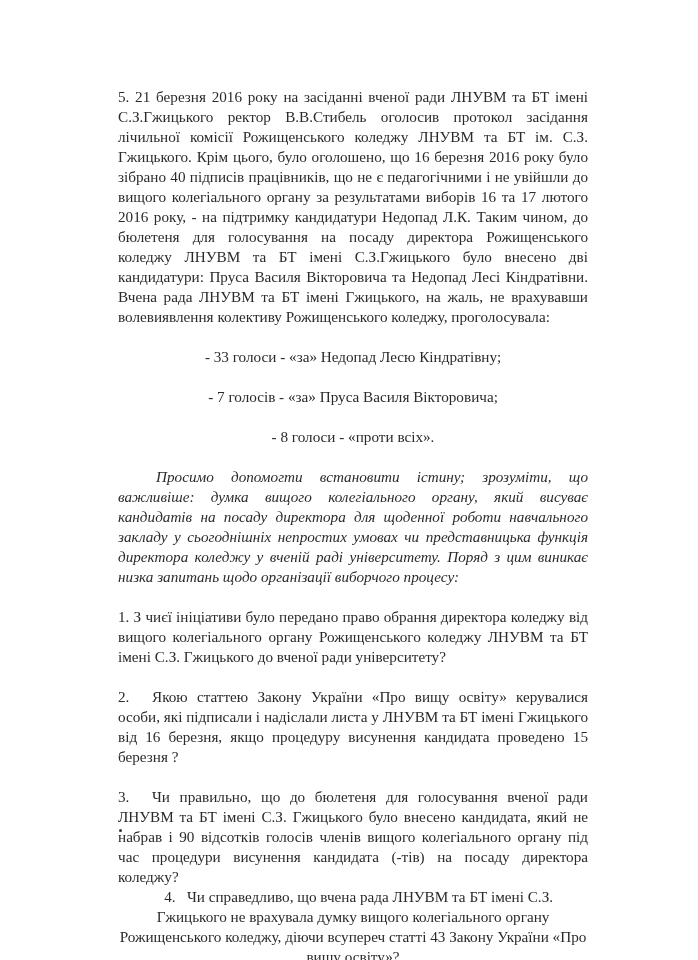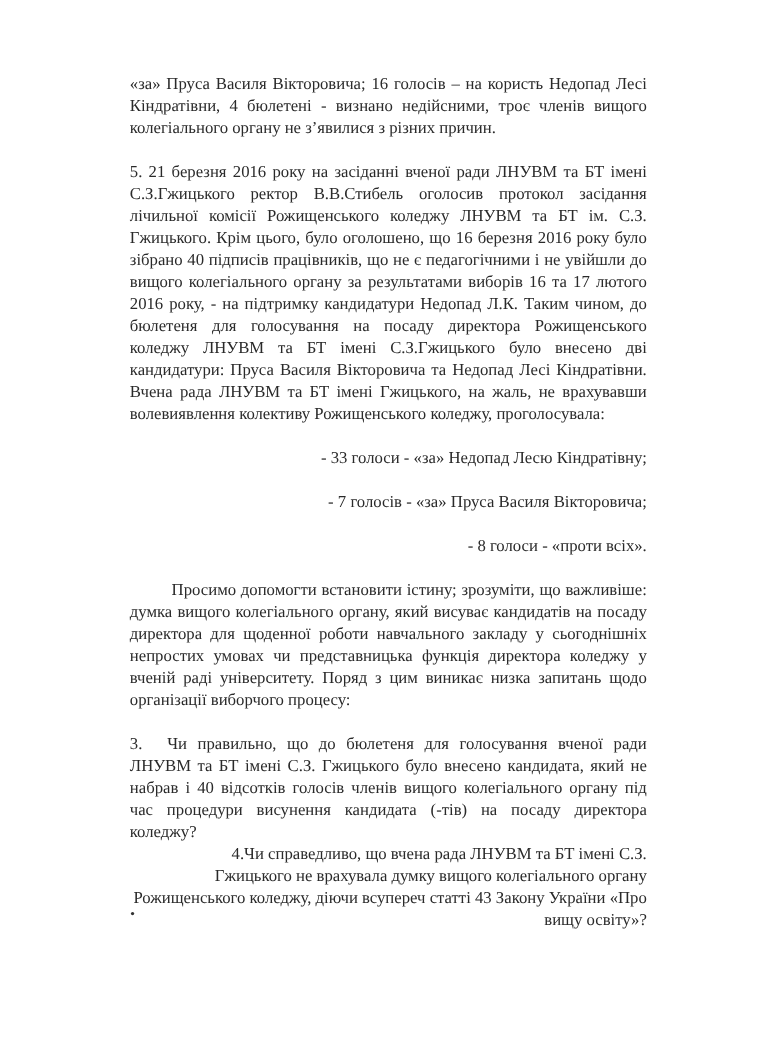--- a/index.html
+++ b/index.html
@@ -16,50 +16,56 @@
     left: 118px;
     top: 67px;
     width: 470px;
     font-size: 15.2px;
     line-height: 20px;
   }
   .p {
     margin: 0;
     text-align: justify;
   }
-  .p.left { text-align: right; }
-  .indent { text-indent: 38px; }
+  .p.left { text-align: center; }
+  .indent { text-indent: 38px; font-style: italic; }
   .gap-m { margin-top: 20px; }
   .item-tab { display: inline-block; width: 34px; }
   .dot {
     position: absolute;
     left: 119px; top: 829px;
     width: 3px; height: 3px;
     background: #333;
     border-radius: 50%;
   }
 </style>
 </head>
 <body>
 
 <div class="page">
-  <p class="p">«за» Пруса Василя Вікторовича; 16 голосів – на користь Недопад Лесі Кіндратівни, 4 бюлетені - визнано недійсними, троє членів вищого колегіального органу не з’явилися з різних причин.</p>
 
   <p class="p gap-m">5. 21 березня 2016 року на засіданні вченої ради ЛНУВМ та БТ імені С.З.Гжицького ректор В.В.Стибель оголосив протокол засідання лічильної комісії Рожищенського коледжу ЛНУВМ та БТ ім. С.З. Гжицького. Крім цього, було оголошено, що 16 березня 2016 року було зібрано 40 підписів працівників, що не є педагогічними і не увійшли до вищого колегіального органу за результатами виборів 16 та 17 лютого 2016 року, - на підтримку кандидатури Недопад Л.К. Таким чином, до бюлетеня для голосування на посаду директора Рожищенського коледжу ЛНУВМ та БТ імені С.З.Гжицького було внесено дві кандидатури: Пруса Василя Вікторовича та Недопад Лесі Кіндратівни. Вчена рада ЛНУВМ та БТ імені Гжицького, на жаль, не врахувавши волевиявлення колективу Рожищенського коледжу, проголосувала:</p>
 
   <p class="p left gap-m">- 33 голоси - «за» Недопад Лесю Кіндратівну;</p>
   <p class="p left gap-m">- 7 голосів - «за» Пруса Василя Вікторовича;</p>
   <p class="p left gap-m">- 8 голоси - «проти всіх».</p>
 
   <p class="p indent gap-m">Просимо допомогти встановити істину; зрозуміти, що важливіше: думка вищого колегіального органу, який висуває кандидатів на посаду директора для щоденної роботи навчального закладу у сьогоднішніх непростих умовах чи представницька функція директора коледжу у вченій раді університету. Поряд з цим виникає низка запитань щодо організації виборчого процесу:</p>
 
-
+  <p class="p gap-m">
+    <span>1.</span>
+    <span>З чиєї ініціативи було передано право обрання директора коледжу від вищого колегіального органу Рожищенського коледжу ЛНУВМ та БТ імені С.З. Гжицького до вченої ради університету?</span>
+  </p>
 
   <p class="p gap-m">
-    <span class="item-tab">3.</span><span>Чи правильно, що до бюлетеня для голосування вченої ради ЛНУВМ та БТ імені С.З. Гжицького було внесено кандидата, який не набрав і 40 відсотків голосів членів вищого колегіального органу під час процедури висунення кандидата (-тів) на посаду директора коледжу?</span>
+    <span class="item-tab">2.</span><span>Якою статтею Закону України «Про вищу освіту» керувалися особи, які підписали і надіслали листа у ЛНУВМ та БТ імені Гжицького від 16 березня, якщо процедуру висунення кандидата проведено 15 березня ?</span>
+  </p>
+
+  <p class="p gap-m">
+    <span class="item-tab">3.</span><span>Чи правильно, що до бюлетеня для голосування вченої ради ЛНУВМ та БТ імені С.З. Гжицького було внесено кандидата, який не набрав і 90 відсотків голосів членів вищого колегіального органу під час процедури висунення кандидата (-тів) на посаду директора коледжу?</span>
   </p>
 
   <p class="p left">
     <span class="item-tab">4.</span><span>Чи справедливо, що вчена рада ЛНУВМ та БТ імені С.З. Гжицького не врахувала думку вищого колегіального органу Рожищенського коледжу, діючи всупереч статті 43 Закону України «Про вищу освіту»?</span>
   </p>
 </div>
 
 <div class="dot"></div>
 
 </body></html>

